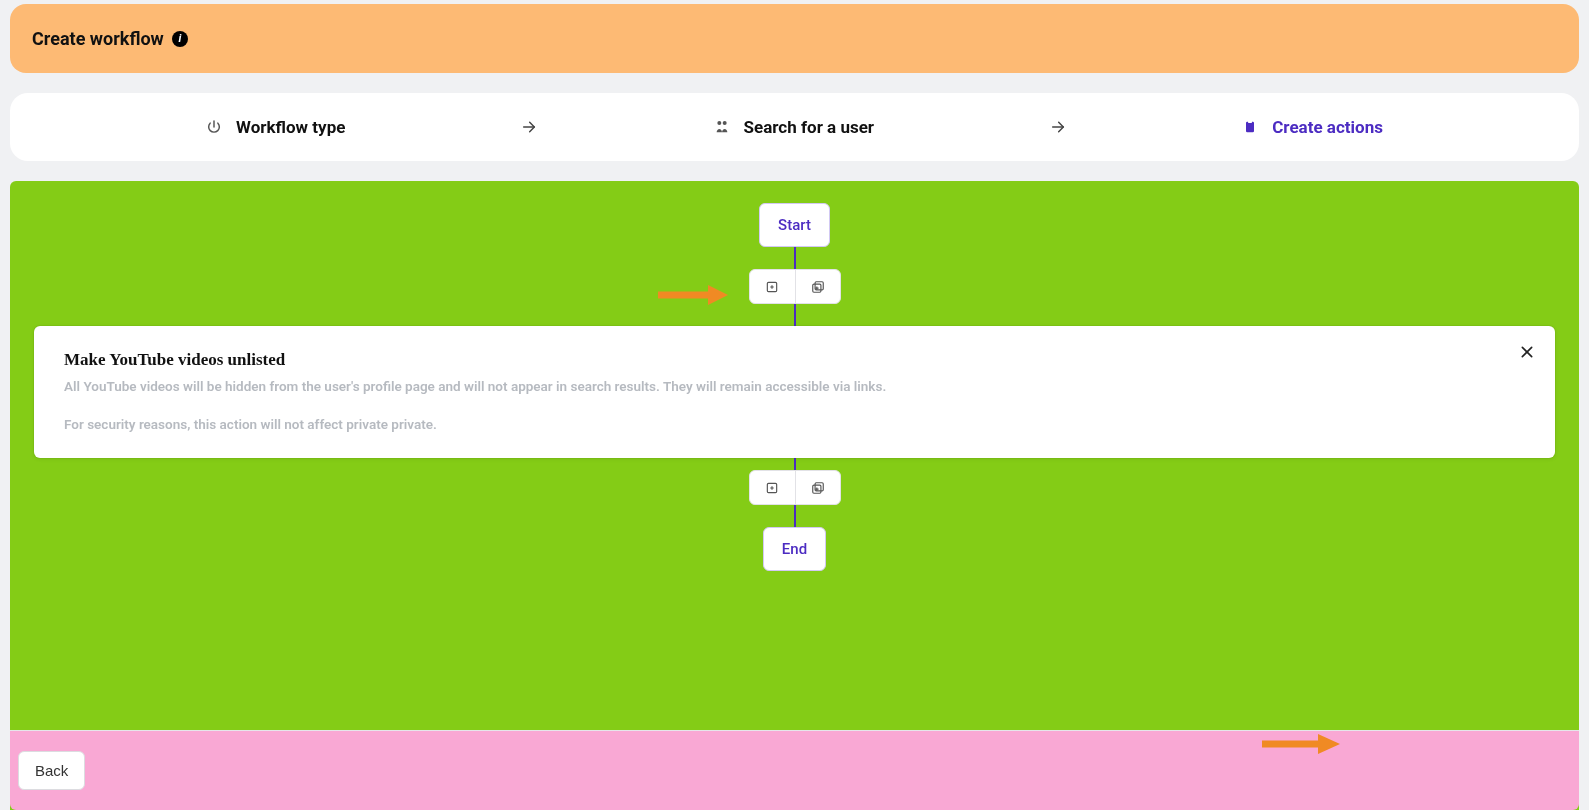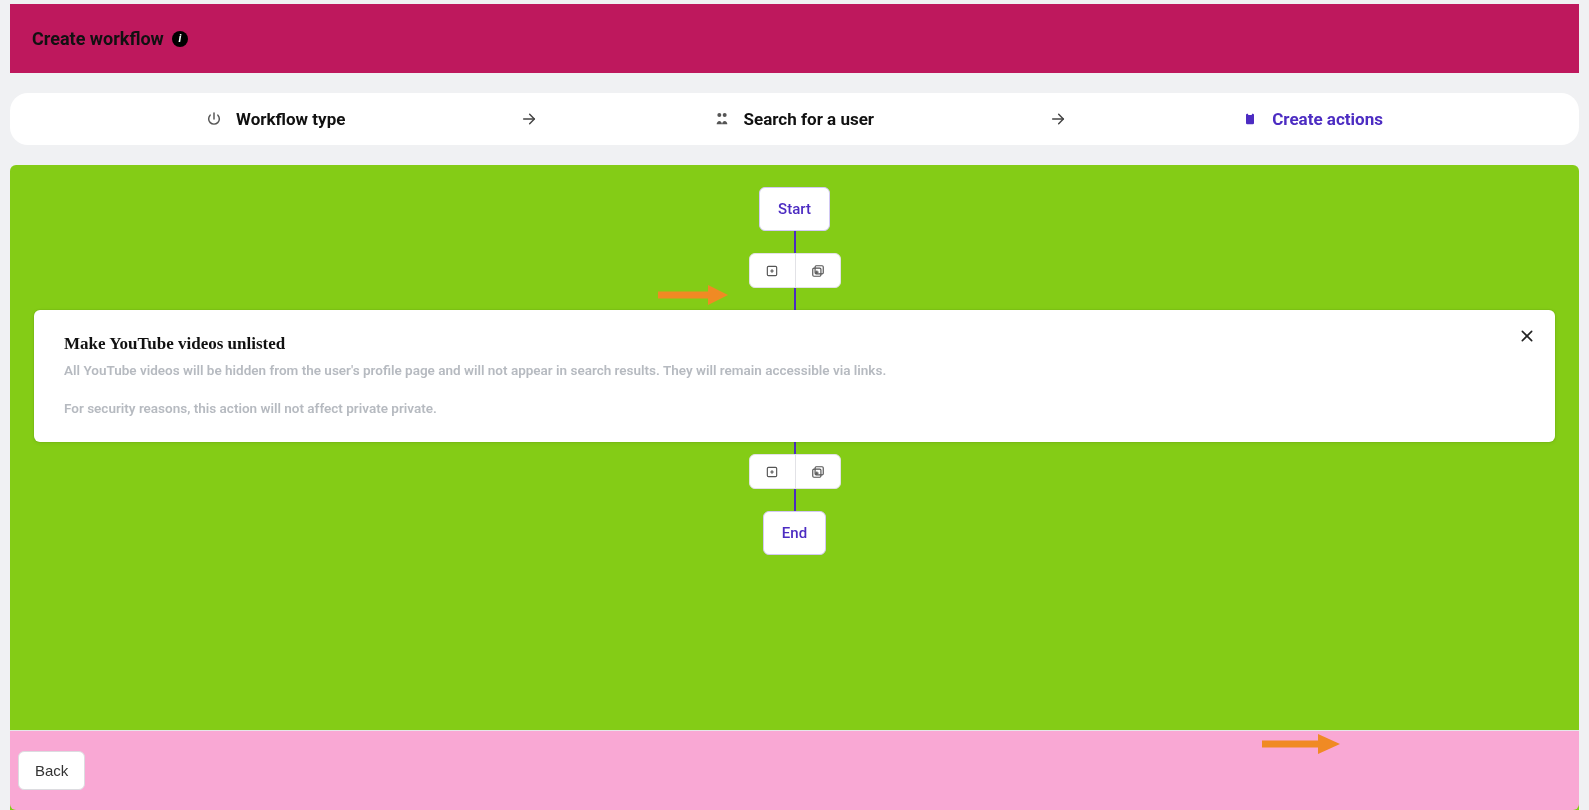--- a/index.html
+++ b/index.html
@@ -7,23 +7,23 @@
   font-family: -apple-system, BlinkMacSystemFont, "Segoe UI", Roboto, Helvetica, Arial, sans-serif;
   background: #f0f1f3;
   width: 1589px;
   height: 810px;
   overflow: hidden;
   position: relative;
 }
 
 
 .header-card {
-  background: #be185d;
+  background: #fdba74;
   margin: 4px 10px 0 10px;
-  border-radius: 0;
+  border-radius: 16px;
   padding: 24px 22px 24px 22px;
   display: flex;
   align-items: center;
 }
 .header-title {
   font-size: 18px;
   font-weight: 700;
   color: #111;
 }
 .info-icon {
@@ -38,21 +38,21 @@
   font-weight: 700;
   margin-left: 8px;
   font-style: italic;
 }
 
 
 .stepper-card {
   background: #fff;
   margin: 20px 10px 0 10px;
   border-radius: 18px;
-  height: 52px;
+  height: 68px;
   display: flex;
   align-items: center;
   justify-content: space-evenly;
   padding: 0 20px;
 }
 .step {
   display: flex;
   align-items: center;
   gap: 14px;
 }

